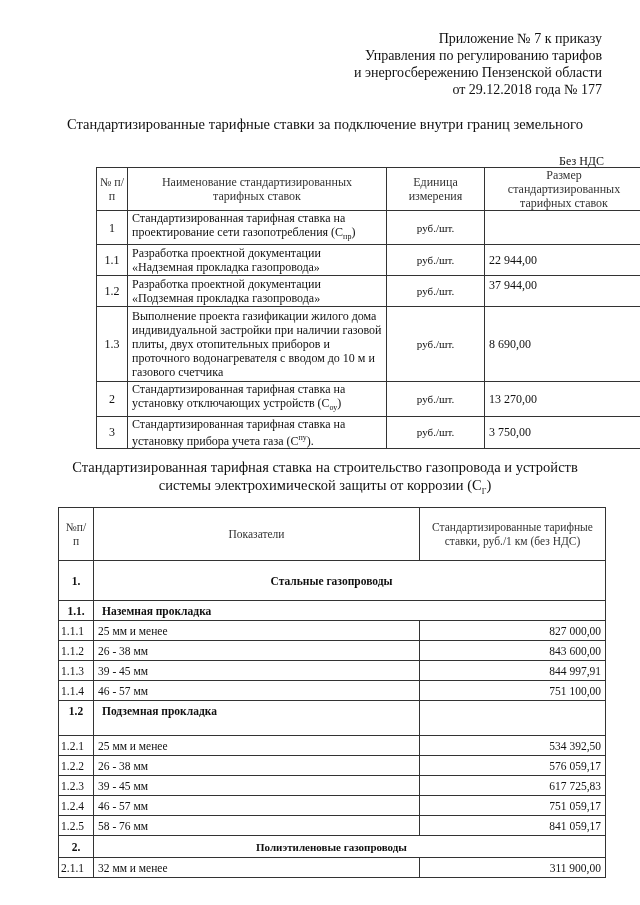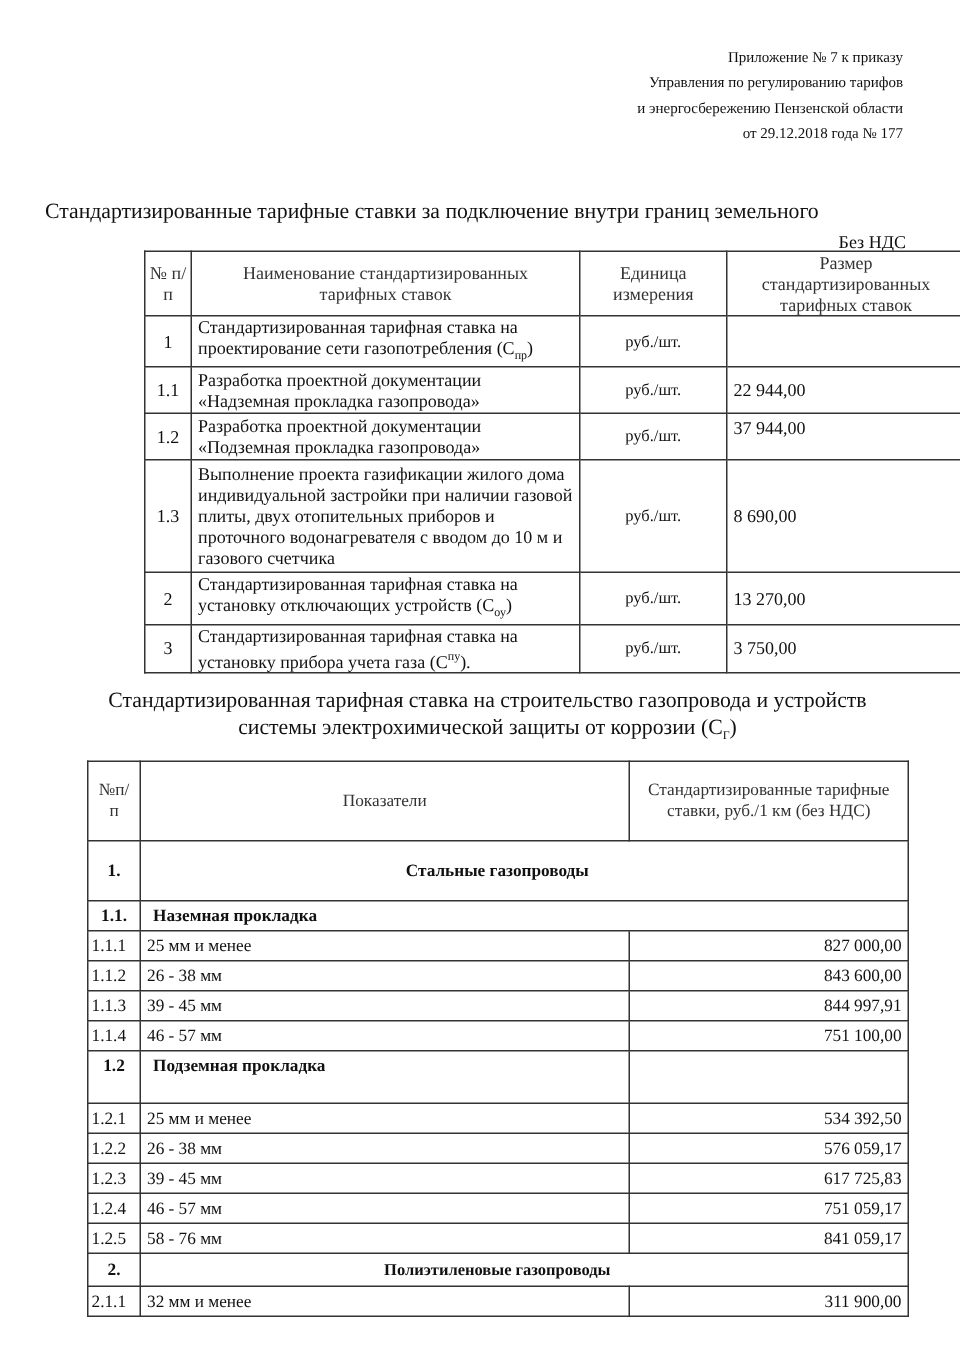--- a/index.html
+++ b/index.html
@@ -1,20 +1,20 @@
 <!DOCTYPE html>
 <html><head>
 <meta charset="utf-8">
 <style>
   html, body { margin: 0; padding: 0; background: #ffffff; }
   body { width: 640px; height: 905px; position: relative; overflow: hidden;
          font-family: "Liberation Serif", "DejaVu Serif", serif; color: #111; }
   .approval { position: absolute; right: 38px; top: 30px; text-align: right;
-              font-size: 10px; line-height: 17px; }
-  .title1 { position: absolute; left: 30px; width: 590px; top: 132px; text-align: left;
+              font-size: 14px; line-height: 17px; }
+  .title1 { position: absolute; left: 30px; width: 590px; top: 115px; text-align: center;
             font-size: 14.5px; line-height: 18px; }
   .vat-note { position: absolute; right: 36px; top: 154px; font-size: 12px; }
   table { border-collapse: collapse; position: absolute; table-layout: fixed; }
   td { border: 1px solid #333; padding: 0 4px; vertical-align: middle; }
   #t1 { left: 64px; top: 167px; width: 547px; font-size: 12px; line-height: 14px; margin-left: 32px; }
   #t1 td.num { text-align: center; padding: 0; }
   #t1 td.name { text-align: left; }
   #t1 td.unit { text-align: center; font-size: 11px; }
   #t1 td.val { }
   #t1 td.val.top { vertical-align: top; padding-top: 2px; }

